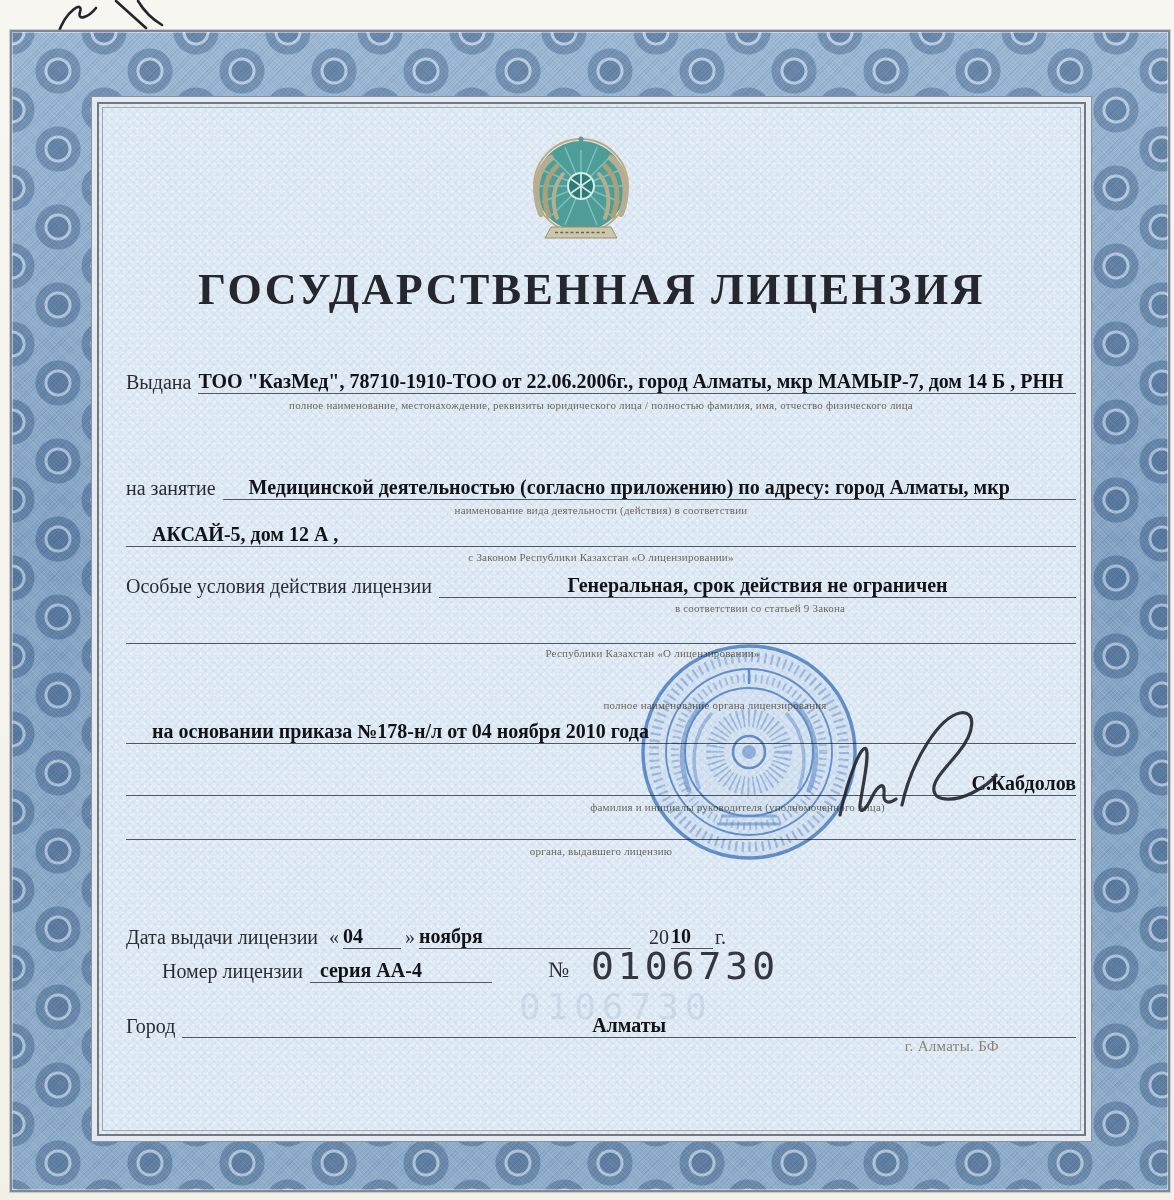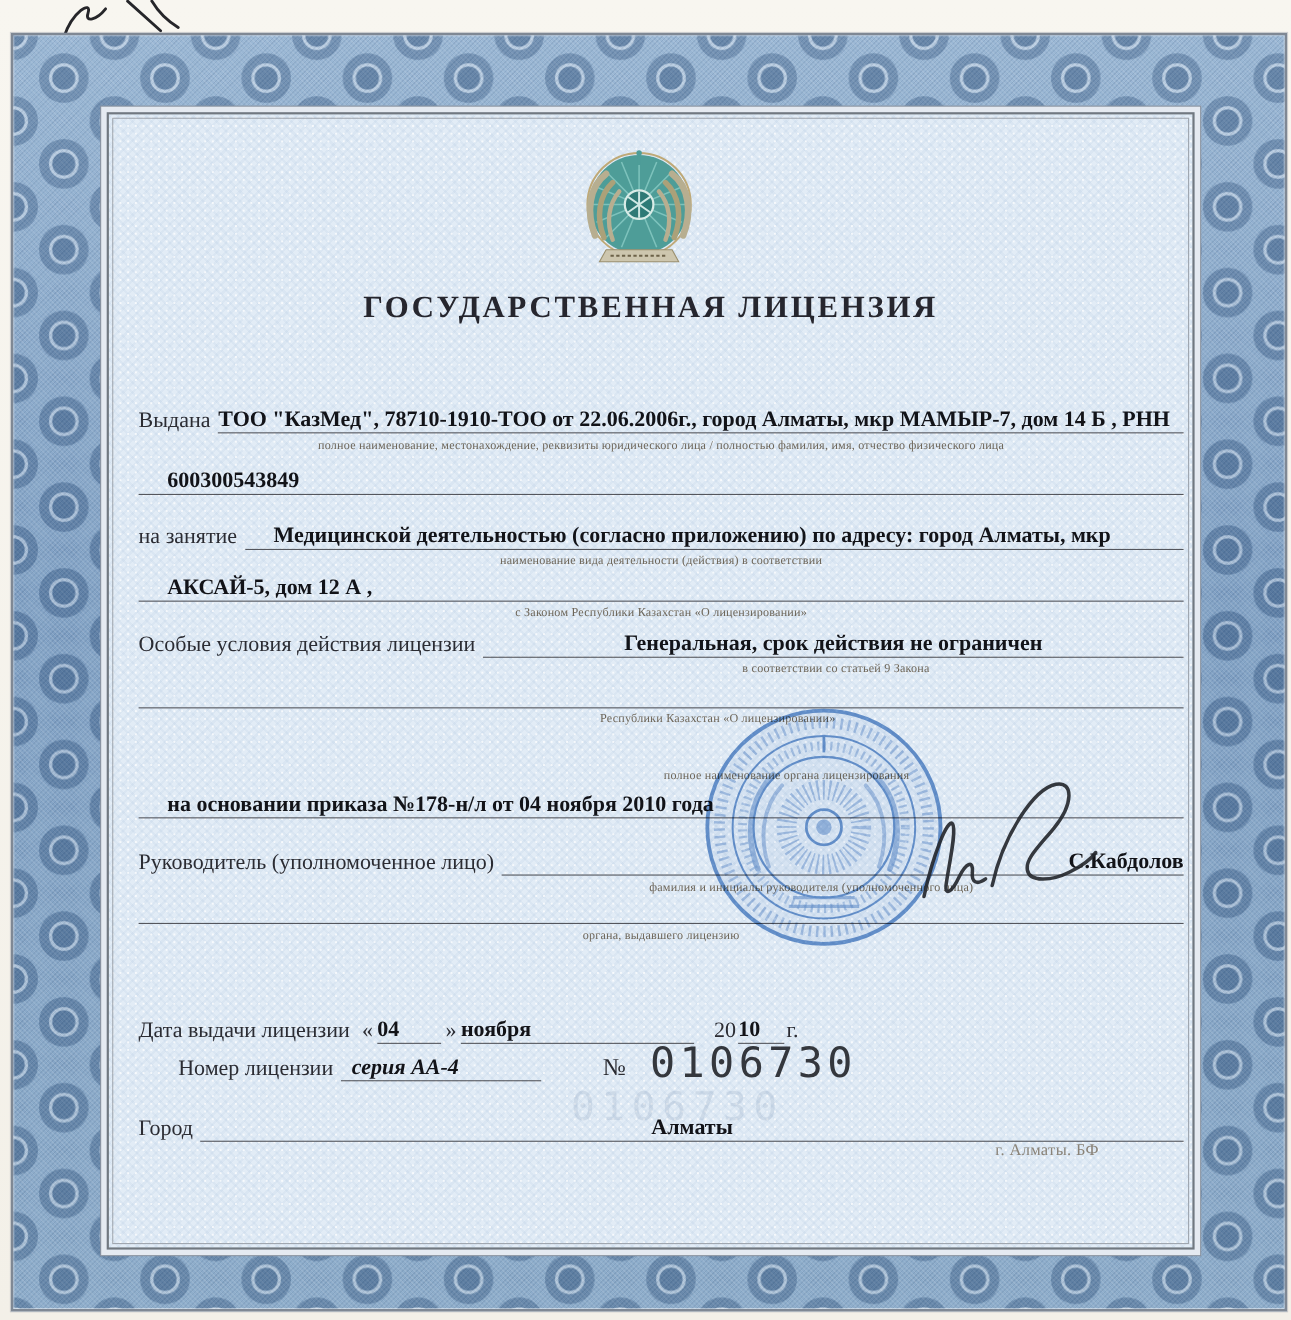--- a/index.html
+++ b/index.html
@@ -36,21 +36,21 @@
     background-size:7px 7px,auto,auto;
     border:2px solid #717880;
     box-shadow:0 0 0 5px rgba(238,244,250,.9), 0 0 0 6px #8b93a0;
   }
   .sheet::before{content:"";position:absolute;inset:3px;border:1px solid #a0a7b0;pointer-events:none;}
   
   .emblem{position:absolute;left:422px;top:30px;width:120px;height:115px;}
   
   .title{
     position:absolute;top:160px;left:0;right:0;margin:0;text-align:center;
-    font-size:28px;font-weight:bold;letter-spacing:2.5px;color:#26262e;
+    font-size:44px;font-weight:bold;letter-spacing:2.5px;color:#26262e;
   }
   
   .row{position:absolute;left:27px;right:8px;display:flex;align-items:flex-end;
        font-size:20px;color:#2b2c33;white-space:nowrap;min-height:28px;}
   .row .lbl{flex:0 0 auto;padding-right:7px;}
   .row .line{flex:1 1 auto;border-bottom:1px solid #54565d;display:flex;align-items:flex-end;min-height:27px;}
   .row .line.center{justify-content:center;}
   .row .line.right{justify-content:flex-end;}
   .val{font-weight:bold;color:#121318;}
   .indent{padding-left:26px;}
@@ -70,21 +70,21 @@
   .r13{top:906px}
   
   .q{margin:0 4px;}
   .useg{border-bottom:1px solid #54565d;font-weight:bold;color:#121318;margin-top:15px;}
   .u-day{flex:0 0 58px}
   .u-month{flex:0 0 212px}
   .u-year{flex:0 0 42px}
   .pre20{margin-left:18px;margin-right:2px;}
   .suffix{margin-left:2px;}
   
-  .series{flex:0 0 172px;border-bottom:1px solid #54565d;font-weight:bold;color:#121318;padding-left:10px;font-style:italic;}
+  .series{flex:0 0 172px;border-bottom:1px solid #54565d;font-weight:bold;color:#121318;padding-left:10px;}
   .nosign{margin-left:56px;font-size:22px;}
   .digits{
     font-family:"DejaVu Sans Mono",monospace;font-size:38px;line-height:.9;
     letter-spacing:4px;color:#34373d;margin-left:22px;
   }
   .city-line{flex:0 0 310px;}
   
   .ghost{
     position:absolute;left:420px;top:882px;
     font-family:"DejaVu Sans Mono",monospace;font-size:36px;letter-spacing:6px;
@@ -136,25 +136,20 @@
       <h1 class="title">ГОСУДАРСТВЕННАЯ ЛИЦЕНЗИЯ</h1>
 
       <div class="row r1">
         <span class="lbl">Выдана</span>
         <span class="line">
             <b class="val">ТОО "КазМед", 78710-1910-ТОО от 22.06.2006г., город Алматы, мкр МАМЫР-7, дом 14 Б , РНН</b>
           </span>
       </div>
       <div class="cap c1">полное наименование, местонахождение, реквизиты юридического лица / полностью фамилия, имя, отчество физического лица</div>
 
-      <div class="row r2">
-        <span class="line">
-            <b class="val indent">600300543849</b>
-          </span>
-      </div>
 
       <div class="row r3">
         <span class="lbl">на занятие</span>
         <span class="line">
             <b class="val indent">Медицинской деятельностью (согласно приложению) по адресу: город Алматы, мкр</b>
           </span>
       </div>
       <div class="cap c3">наименование вида деятельности (действия) в соответствии</div>
 
       <div class="row r4">
@@ -179,21 +174,20 @@
 
       <div class="cap c7">полное наименование органа лицензирования</div>
 
       <div class="row r8">
         <span class="line">
             <b class="val indent">на основании приказа №178-н/л от 04 ноября 2010 года</b>
           </span>
       </div>
 
       <div class="row r9">
-        <span class="lbl">Руководитель (уполномоченное лицо)</span>
         <span class="line right">
             <b class="val">С.Кабдолов</b>
           </span>
       </div>
       <div class="cap c9">фамилия и инициалы руководителя (уполномоченного лица)</div>
 
       <div class="row r10">
         <span class="line"></span>
       </div>
       <div class="cap c10">органа, выдавшего лицензию</div>

